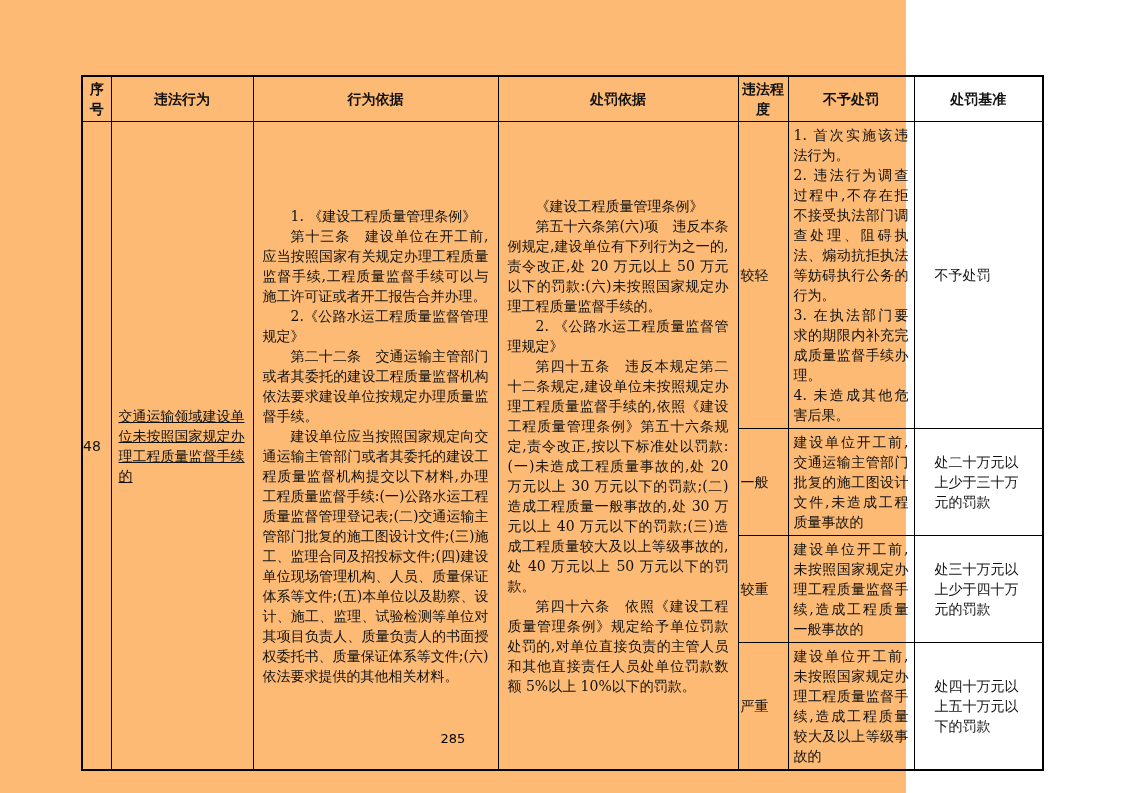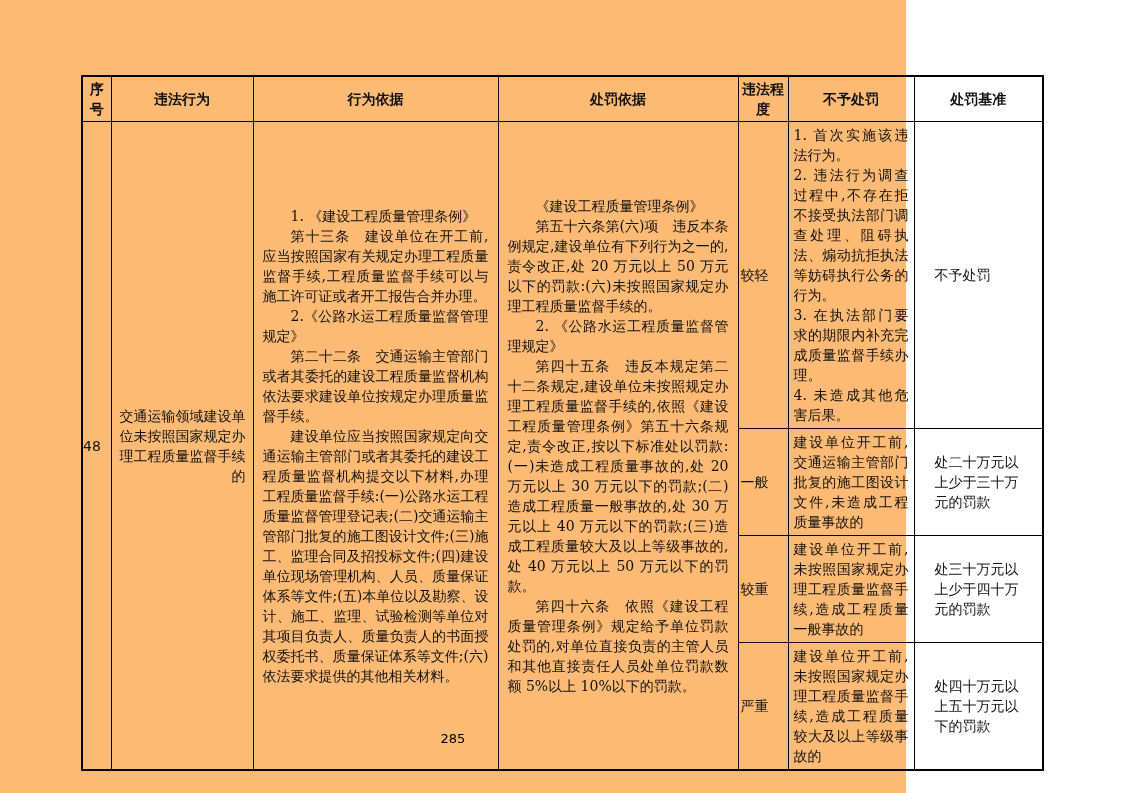--- a/index.html
+++ b/index.html
@@ -35,23 +35,24 @@
   th.hdr {
     font-family: "DejaVu Sans", sans-serif;
     font-weight: bold;
     font-size: 15px;
     line-height: 19px;
     text-align: center;
     padding: 2px 2px;
   }
   td.seq-cell { text-align: left; font-size: 13px; font-family: "DejaVu Sans", sans-serif; }
   td.behavior-cell {
-    text-align: right;
+    text-align: left;
     padding: 6px 7px;
     line-height: 22px;
+    text-decoration: underline;
   }
   td.basis-cell {
     text-align: justify;
     padding: 8px 9px;
     vertical-align: middle;
   }
   .para { text-indent: 2em; text-align: justify; }
   td.degree-cell { text-align: left; padding: 2px; }
   td.circ-cell {
     text-align: justify;

